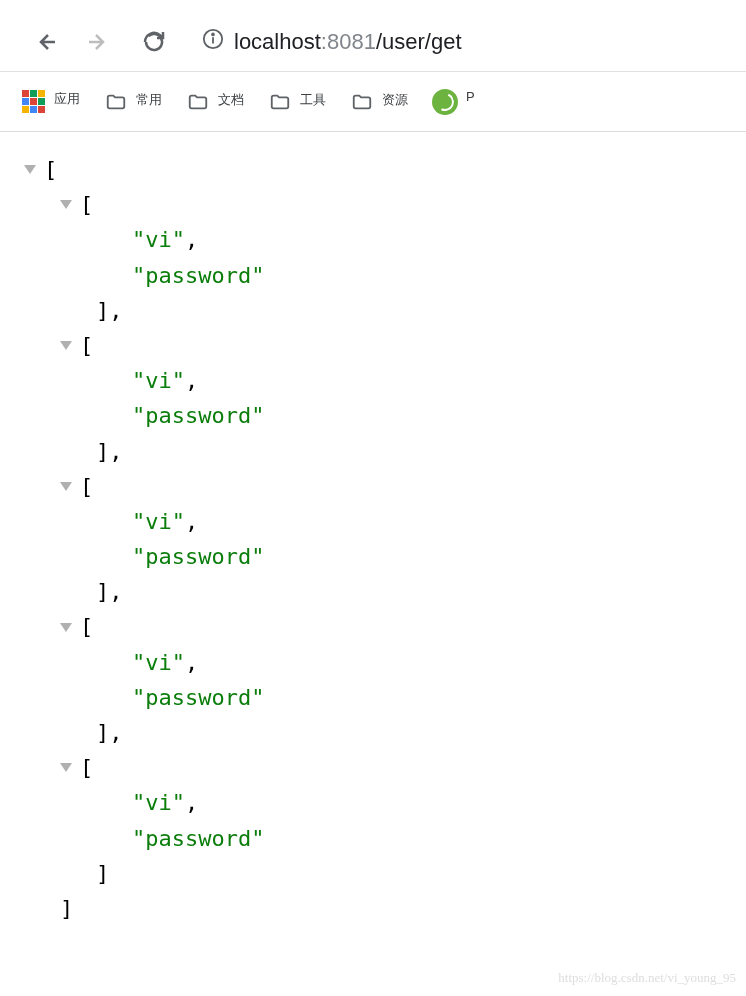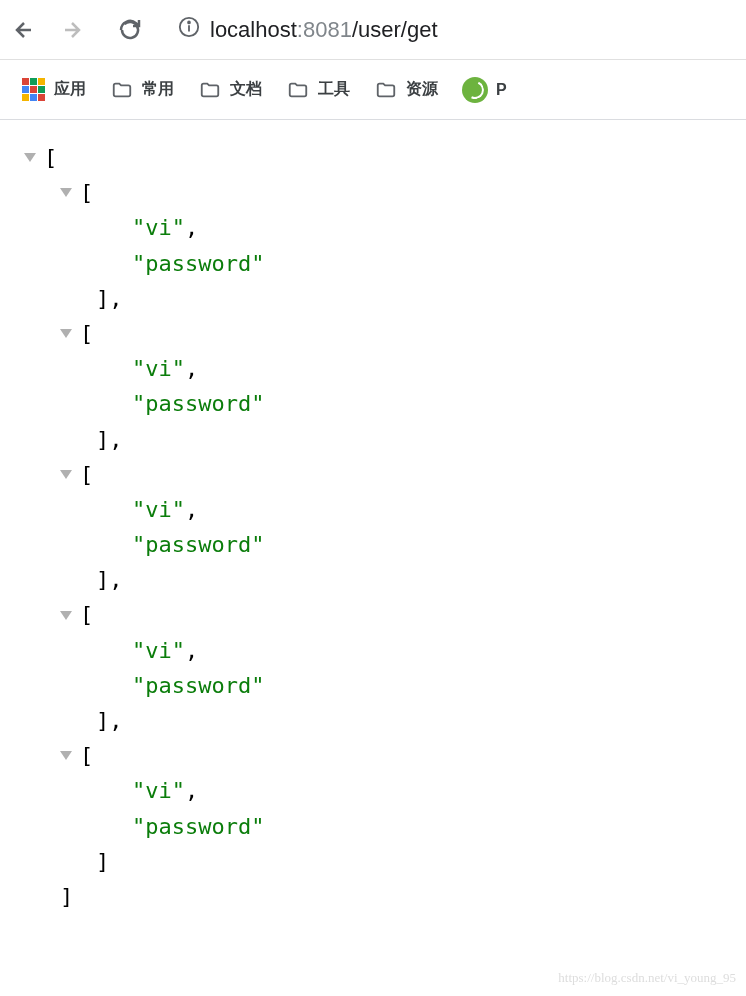--- a/index.html
+++ b/index.html
@@ -14,22 +14,23 @@
       height: 996px;
       overflow: hidden;
     }
     
     
     .nav-bar {
       height: 60px;
       border-bottom: 1px solid #e0e0e0;
       display: flex;
       align-items: center;
-      padding: 0 4px;
+      padding: 0 28px;
       gap: 8px;
+      margin-top: 12px;
     }
     
     .nav-icon-btn {
       width: 40px;
       height: 40px;
       display: flex;
       align-items: center;
       justify-content: center;
       border-radius: 50%;
       cursor: pointer;
@@ -88,26 +89,24 @@
       gap: 1px;
     }
     
     .app-dot {
       width: 7px;
       height: 7px;
     }
     
     .bookmark-item {
       display: flex;
-      align-items: center;
       gap: 8px;
       cursor: pointer;
-      font-size: 16px;
+      font-size: 13px;
       color: #3c4043;
-      font-weight: bold;
     }
     
     .folder-icon {
       color: #5f6368;
       display: flex;
       align-items: center;
     }
     
     .spring-icon {
       width: 26px;

